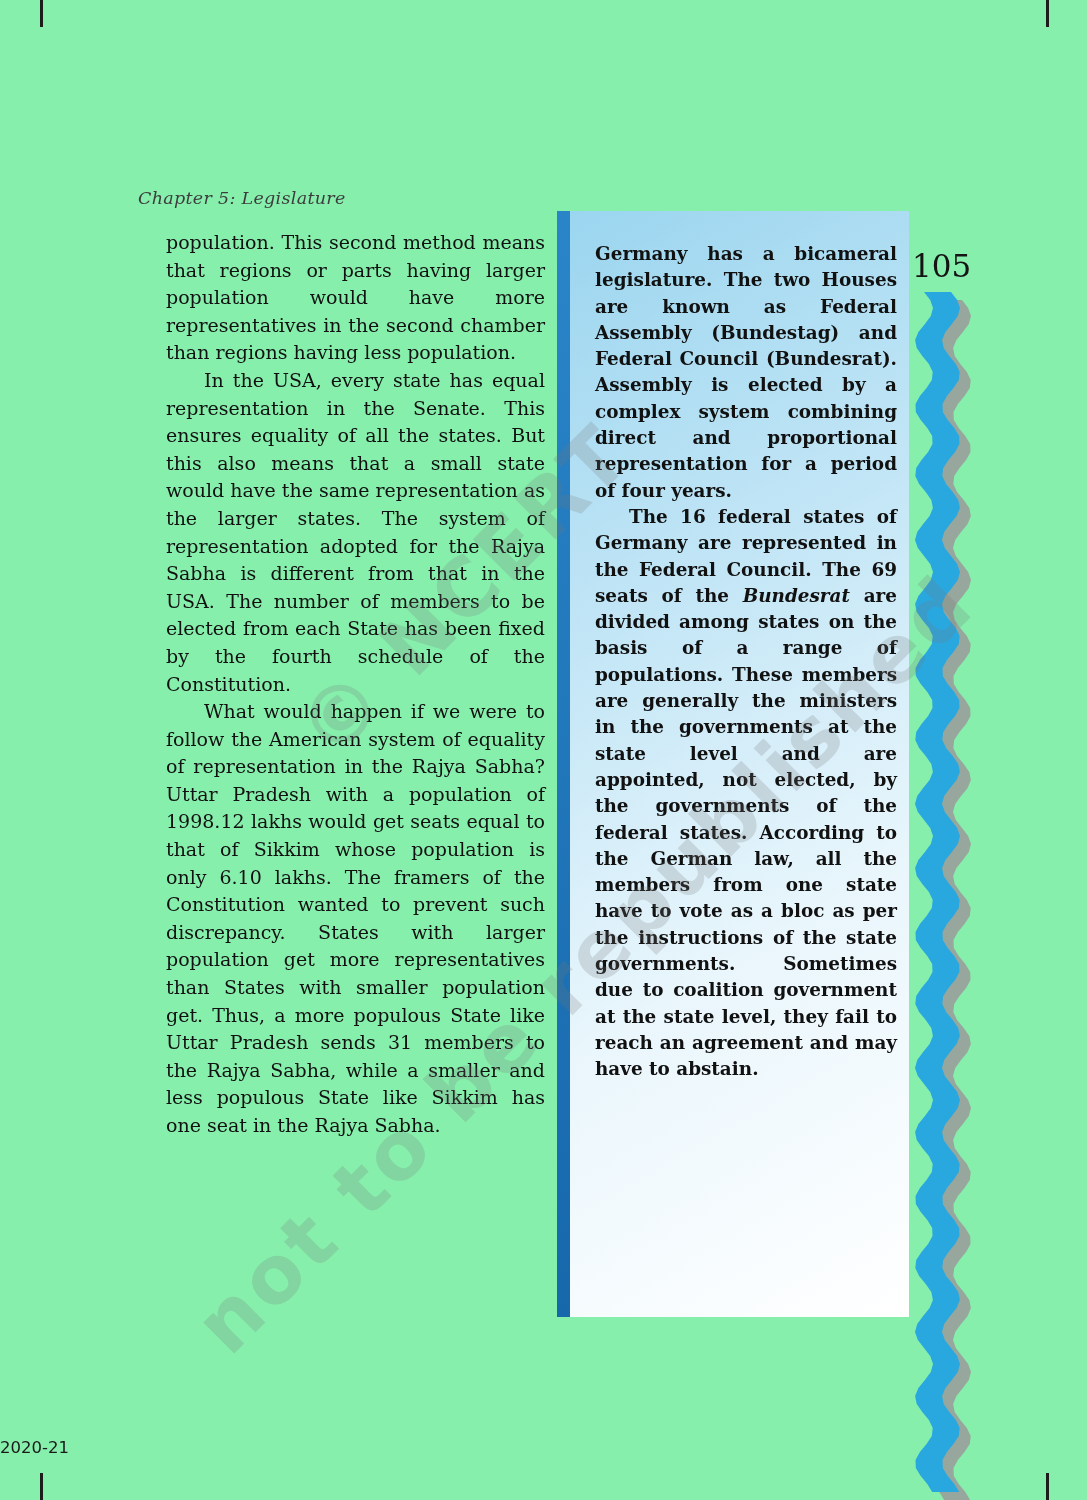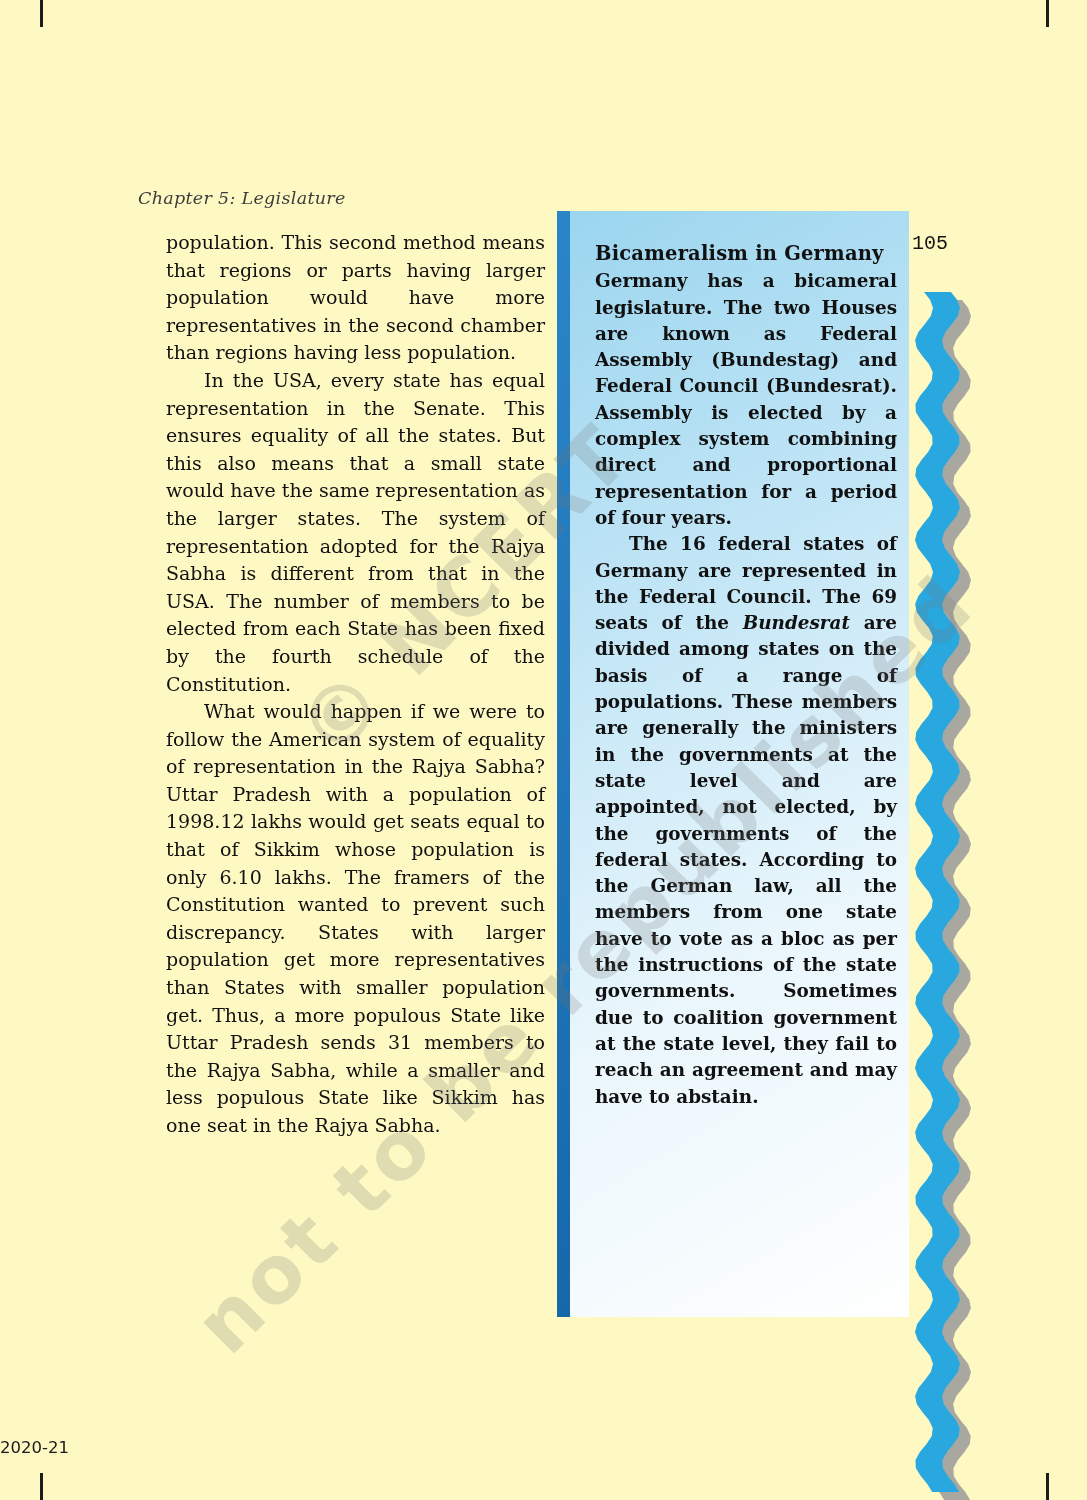--- a/index.html
+++ b/index.html
@@ -3,21 +3,21 @@
 <meta charset="utf-8">
 <style>
   * { margin:0; padding:0; box-sizing:border-box; }
   html,body { background:#ffffff; }
   body {
     width:1087px; height:1500px;
     position:relative;
     font-family:"DejaVu Serif", serif;
     color:#111;
   }
-  .page { position:absolute; inset:0; overflow:hidden; background:#fef9c3; }
+  .page { position:absolute; inset:0; overflow:hidden; background:#86efac; }
 
   .crop { position:absolute; width:3px; height:27px; background:#1c1c1c; }
   .crop.tl { left:40px;  top:0; }
   .crop.tr { left:1046px; top:0; }
   .crop.bl { left:40px;  top:1473px; }
   .crop.br { left:1046px; top:1473px; }
 
   .chapter-header {
     position:absolute; left:138px; top:188px;
     font-style:italic; font-size:17.5px; color:#3d3d3d; letter-spacing:0.3px;
@@ -44,22 +44,22 @@
   }
   .sidebar-content h3 {
     font-size:19.5px; font-weight:bold; letter-spacing:0.2px;
     margin-bottom:1px; text-align:left;
   }
   .sidebar-content p { text-indent:34px;font-weight:bold; }
   .sidebar-content p.no-indent { text-indent:0; }
   .sidebar-content i { font-style:italic; }
 
   .page-number {
-    position:absolute; left:912px; top:232px;
-    font-size:20px; color:#141414;font-family:Liberation Mono, monospace;
+    position:absolute; left:912px; top:248px;
+    font-size:31px; color:#141414;
   }
 
   .ribbon-svg { position:absolute; left:912px; top:292px; width:76px; height:1208px; }
 
   .watermark {
     position:absolute; pointer-events:none; white-space:nowrap; z-index:6;
     color:rgba(120,120,120,0.22);
     font-family:"DejaVu Sans", sans-serif; font-weight:bold;
   }
   .wm1 { left:250px; top:545px; font-size:80px; letter-spacing:4px; transform:rotate(-45deg); }
@@ -85,21 +85,20 @@
 
   <div class="left-column">
     <p class="no-indent">population. This second method means that regions or parts having larger population would have more representatives in the second chamber than regions having less population.</p>
     <p>In the USA, every state has equal representation in the Senate. This ensures equality of all the states. But this also means that a small state would have the same representation as the larger states. The system of representation adopted for the Rajya Sabha is different from that in the USA. The number of members to be elected from each State has been fixed by the fourth schedule of the Constitution.</p>
     <p>What would happen if we were to follow the American system of equality of representation in the Rajya Sabha? Uttar Pradesh with a population of 1998.12 lakhs would get seats equal to that of Sikkim whose population is only 6.10 lakhs. The framers of the Constitution wanted to prevent such discrepancy. States with larger population get more representatives than States with smaller population get. Thus, a more populous State like Uttar Pradesh sends 31 members to the Rajya Sabha, while a smaller and less populous State like Sikkim has one seat in the Rajya Sabha.</p>
   </div>
 
   <div class="sidebar-box">
     <div class="sidebar-bar"></div>
     <div class="sidebar-content">
-      <h3>Bicameralism in Germany</h3>
       <p class="no-indent">Germany has a bicameral legislature. The two Houses are known as Federal Assembly (Bundestag) and Federal Council (Bundesrat). Assembly is elected by a complex system combining direct and proportional representation for a period of four years.</p>
       <p><span>The 16 federal states of Germany are represented in the Federal Council. The 69 seats of the </span><i>Bundesrat</i><span> are divided among states on the basis of a range of populations. These members are generally the ministers in the governments at the state level and are appointed, not elected, by the governments of the federal states. According to the German law, all the members from one state have to vote as a bloc as per the instructions of the state governments. Sometimes due to coalition government at the state level, they fail to reach an agreement and may have to abstain.</span></p>
     </div>
   </div>
 
   <div class="page-number">105</div>
 
   <svg class="ribbon-svg" viewBox="0 0 76 1208" preserveAspectRatio="none">
     <path id="ribbon-shadow-path" fill="#9a9a9a" opacity="0.85" d="M24.0 8 L 30.2 16 L 33.0 24 L 30.8 32 L 24.9 40 L 18.4 48 L 15.1 56 L 16.7 64 L 22.3 72 L 28.9 80 L 32.7 88 L 31.8 96 L 26.5 104 L 19.9 112 L 15.5 120 L 15.8 128 L 20.7 136 L 27.3 144 L 32.2 152 L 32.5 160 L 28.1 168 L 21.5 176 L 16.2 184 L 15.3 192 L 19.1 200 L 25.7 208 L 31.3 216 L 32.9 224 L 29.6 232 L 23.1 240 L 17.2 248 L 15.0 256 L 17.8 264 L 24.0 272 L 30.2 280 L 33.0 288 L 30.8 296 L 24.9 304 L 18.4 312 L 15.1 320 L 16.7 328 L 22.3 336 L 28.9 344 L 32.7 352 L 31.8 360 L 26.5 368 L 19.9 376 L 15.5 384 L 15.8 392 L 20.7 400 L 27.3 408 L 32.2 416 L 32.5 424 L 28.1 432 L 21.5 440 L 16.2 448 L 15.3 456 L 19.1 464 L 25.7 472 L 31.3 480 L 32.9 488 L 29.6 496 L 23.1 504 L 17.2 512 L 15.0 520 L 17.8 528 L 24.0 536 L 30.2 544 L 33.0 552 L 30.8 560 L 24.9 568 L 18.4 576 L 15.1 584 L 16.7 592 L 22.3 600 L 28.9 608 L 32.7 616 L 31.8 624 L 26.5 632 L 19.9 640 L 15.5 648 L 15.8 656 L 20.7 664 L 27.3 672 L 32.2 680 L 32.5 688 L 28.1 696 L 21.5 704 L 16.2 712 L 15.3 720 L 19.1 728 L 25.7 736 L 31.3 744 L 32.9 752 L 29.6 760 L 23.1 768 L 17.2 776 L 15.0 784 L 17.8 792 L 24.0 800 L 30.2 808 L 33.0 816 L 30.8 824 L 24.9 832 L 18.4 840 L 15.1 848 L 16.7 856 L 22.3 864 L 28.9 872 L 32.7 880 L 31.8 888 L 26.5 896 L 19.9 904 L 15.5 912 L 15.8 920 L 20.7 928 L 27.3 936 L 32.2 944 L 32.5 952 L 28.1 960 L 21.5 968 L 16.2 976 L 15.3 984 L 19.1 992 L 25.7 1000 L 31.3 1008 L 32.9 1016 L 29.6 1024 L 23.1 1032 L 17.2 1040 L 15.0 1048 L 17.8 1056 L 24.0 1064 L 30.2 1072 L 33.0 1080 L 30.8 1088 L 24.9 1096 L 18.4 1104 L 15.1 1112 L 16.7 1120 L 22.3 1128 L 28.9 1136 L 32.7 1144 L 31.8 1152 L 26.5 1160 L 19.9 1168 L 15.5 1176 L 15.8 1184 L 20.7 1192 L 27.3 1200 L 32.2 1208 L 58.2 1208 L 53.3 1200 L 46.7 1192 L 41.8 1184 L 41.5 1176 L 45.9 1168 L 52.5 1160 L 57.8 1152 L 58.7 1144 L 54.9 1136 L 48.3 1128 L 42.7 1120 L 41.1 1112 L 44.4 1104 L 50.9 1096 L 56.8 1088 L 59.0 1080 L 56.2 1072 L 50.0 1064 L 43.8 1056 L 41.0 1048 L 43.2 1040 L 49.1 1032 L 55.6 1024 L 58.9 1016 L 57.3 1008 L 51.7 1000 L 45.1 992 L 41.3 984 L 42.2 976 L 47.5 968 L 54.1 960 L 58.5 952 L 58.2 944 L 53.3 936 L 46.7 928 L 41.8 920 L 41.5 912 L 45.9 904 L 52.5 896 L 57.8 888 L 58.7 880 L 54.9 872 L 48.3 864 L 42.7 856 L 41.1 848 L 44.4 840 L 50.9 832 L 56.8 824 L 59.0 816 L 56.2 808 L 50.0 800 L 43.8 792 L 41.0 784 L 43.2 776 L 49.1 768 L 55.6 760 L 58.9 752 L 57.3 744 L 51.7 736 L 45.1 728 L 41.3 720 L 42.2 712 L 47.5 704 L 54.1 696 L 58.5 688 L 58.2 680 L 53.3 672 L 46.7 664 L 41.8 656 L 41.5 648 L 45.9 640 L 52.5 632 L 57.8 624 L 58.7 616 L 54.9 608 L 48.3 600 L 42.7 592 L 41.1 584 L 44.4 576 L 50.9 568 L 56.8 560 L 59.0 552 L 56.2 544 L 50.0 536 L 43.8 528 L 41.0 520 L 43.2 512 L 49.1 504 L 55.6 496 L 58.9 488 L 57.3 480 L 51.7 472 L 45.1 464 L 41.3 456 L 42.2 448 L 47.5 440 L 54.1 432 L 58.5 424 L 58.2 416 L 53.3 408 L 46.7 400 L 41.8 392 L 41.5 384 L 45.9 376 L 52.5 368 L 57.8 360 L 58.7 352 L 54.9 344 L 48.3 336 L 42.7 328 L 41.1 320 L 44.4 312 L 50.9 304 L 56.8 296 L 59.0 288 L 56.2 280 L 50.0 272 L 43.8 264 L 41.0 256 L 43.2 248 L 49.1 240 L 55.6 232 L 58.9 224 L 57.3 216 L 51.7 208 L 45.1 200 L 41.3 192 L 42.2 184 L 47.5 176 L 54.1 168 L 58.5 160 L 58.2 152 L 53.3 144 L 46.7 136 L 41.8 128 L 41.5 120 L 45.9 112 L 52.5 104 L 57.8 96 L 58.7 88 L 54.9 80 L 48.3 72 L 42.7 64 L 41.1 56 L 44.4 48 L 50.9 40 L 56.8 32 L 59.0 24 L 56.2 16 L 50.0 8 Z"></path>
     <path id="ribbon-main-path" fill="#29a8e0" d="M12.0 0 L 18.2 8 L 21.0 16 L 18.8 24 L 12.9 32 L 6.4 40 L 3.1 48 L 4.7 56 L 10.3 64 L 16.9 72 L 20.7 80 L 19.8 88 L 14.5 96 L 7.9 104 L 3.5 112 L 3.8 120 L 8.7 128 L 15.3 136 L 20.2 144 L 20.5 152 L 16.1 160 L 9.5 168 L 4.2 176 L 3.3 184 L 7.1 192 L 13.7 200 L 19.3 208 L 20.9 216 L 17.6 224 L 11.1 232 L 5.2 240 L 3.0 248 L 5.8 256 L 12.0 264 L 18.2 272 L 21.0 280 L 18.8 288 L 12.9 296 L 6.4 304 L 3.1 312 L 4.7 320 L 10.3 328 L 16.9 336 L 20.7 344 L 19.8 352 L 14.5 360 L 7.9 368 L 3.5 376 L 3.8 384 L 8.7 392 L 15.3 400 L 20.2 408 L 20.5 416 L 16.1 424 L 9.5 432 L 4.2 440 L 3.3 448 L 7.1 456 L 13.7 464 L 19.3 472 L 20.9 480 L 17.6 488 L 11.1 496 L 5.2 504 L 3.0 512 L 5.8 520 L 12.0 528 L 18.2 536 L 21.0 544 L 18.8 552 L 12.9 560 L 6.4 568 L 3.1 576 L 4.7 584 L 10.3 592 L 16.9 600 L 20.7 608 L 19.8 616 L 14.5 624 L 7.9 632 L 3.5 640 L 3.8 648 L 8.7 656 L 15.3 664 L 20.2 672 L 20.5 680 L 16.1 688 L 9.5 696 L 4.2 704 L 3.3 712 L 7.1 720 L 13.7 728 L 19.3 736 L 20.9 744 L 17.6 752 L 11.1 760 L 5.2 768 L 3.0 776 L 5.8 784 L 12.0 792 L 18.2 800 L 21.0 808 L 18.8 816 L 12.9 824 L 6.4 832 L 3.1 840 L 4.7 848 L 10.3 856 L 16.9 864 L 20.7 872 L 19.8 880 L 14.5 888 L 7.9 896 L 3.5 904 L 3.8 912 L 8.7 920 L 15.3 928 L 20.2 936 L 20.5 944 L 16.1 952 L 9.5 960 L 4.2 968 L 3.3 976 L 7.1 984 L 13.7 992 L 19.3 1000 L 20.9 1008 L 17.6 1016 L 11.1 1024 L 5.2 1032 L 3.0 1040 L 5.8 1048 L 12.0 1056 L 18.2 1064 L 21.0 1072 L 18.8 1080 L 12.9 1088 L 6.4 1096 L 3.1 1104 L 4.7 1112 L 10.3 1120 L 16.9 1128 L 20.7 1136 L 19.8 1144 L 14.5 1152 L 7.9 1160 L 3.5 1168 L 3.8 1176 L 8.7 1184 L 15.3 1192 L 20.2 1200 L 47.2 1200 L 42.3 1192 L 35.7 1184 L 30.8 1176 L 30.5 1168 L 34.9 1160 L 41.5 1152 L 46.8 1144 L 47.7 1136 L 43.9 1128 L 37.3 1120 L 31.7 1112 L 30.1 1104 L 33.4 1096 L 39.9 1088 L 45.8 1080 L 48.0 1072 L 45.2 1064 L 39.0 1056 L 32.8 1048 L 30.0 1040 L 32.2 1032 L 38.1 1024 L 44.6 1016 L 47.9 1008 L 46.3 1000 L 40.7 992 L 34.1 984 L 30.3 976 L 31.2 968 L 36.5 960 L 43.1 952 L 47.5 944 L 47.2 936 L 42.3 928 L 35.7 920 L 30.8 912 L 30.5 904 L 34.9 896 L 41.5 888 L 46.8 880 L 47.7 872 L 43.9 864 L 37.3 856 L 31.7 848 L 30.1 840 L 33.4 832 L 39.9 824 L 45.8 816 L 48.0 808 L 45.2 800 L 39.0 792 L 32.8 784 L 30.0 776 L 32.2 768 L 38.1 760 L 44.6 752 L 47.9 744 L 46.3 736 L 40.7 728 L 34.1 720 L 30.3 712 L 31.2 704 L 36.5 696 L 43.1 688 L 47.5 680 L 47.2 672 L 42.3 664 L 35.7 656 L 30.8 648 L 30.5 640 L 34.9 632 L 41.5 624 L 46.8 616 L 47.7 608 L 43.9 600 L 37.3 592 L 31.7 584 L 30.1 576 L 33.4 568 L 39.9 560 L 45.8 552 L 48.0 544 L 45.2 536 L 39.0 528 L 32.8 520 L 30.0 512 L 32.2 504 L 38.1 496 L 44.6 488 L 47.9 480 L 46.3 472 L 40.7 464 L 34.1 456 L 30.3 448 L 31.2 440 L 36.5 432 L 43.1 424 L 47.5 416 L 47.2 408 L 42.3 400 L 35.7 392 L 30.8 384 L 30.5 376 L 34.9 368 L 41.5 360 L 46.8 352 L 47.7 344 L 43.9 336 L 37.3 328 L 31.7 320 L 30.1 312 L 33.4 304 L 39.9 296 L 45.8 288 L 48.0 280 L 45.2 272 L 39.0 264 L 32.8 256 L 30.0 248 L 32.2 240 L 38.1 232 L 44.6 224 L 47.9 216 L 46.3 208 L 40.7 200 L 34.1 192 L 30.3 184 L 31.2 176 L 36.5 168 L 43.1 160 L 47.5 152 L 47.2 144 L 42.3 136 L 35.7 128 L 30.8 120 L 30.5 112 L 34.9 104 L 41.5 96 L 46.8 88 L 47.7 80 L 43.9 72 L 37.3 64 L 31.7 56 L 30.1 48 L 33.4 40 L 39.9 32 L 45.8 24 L 48.0 16 L 45.2 8 L 39.0 0 Z"></path>

